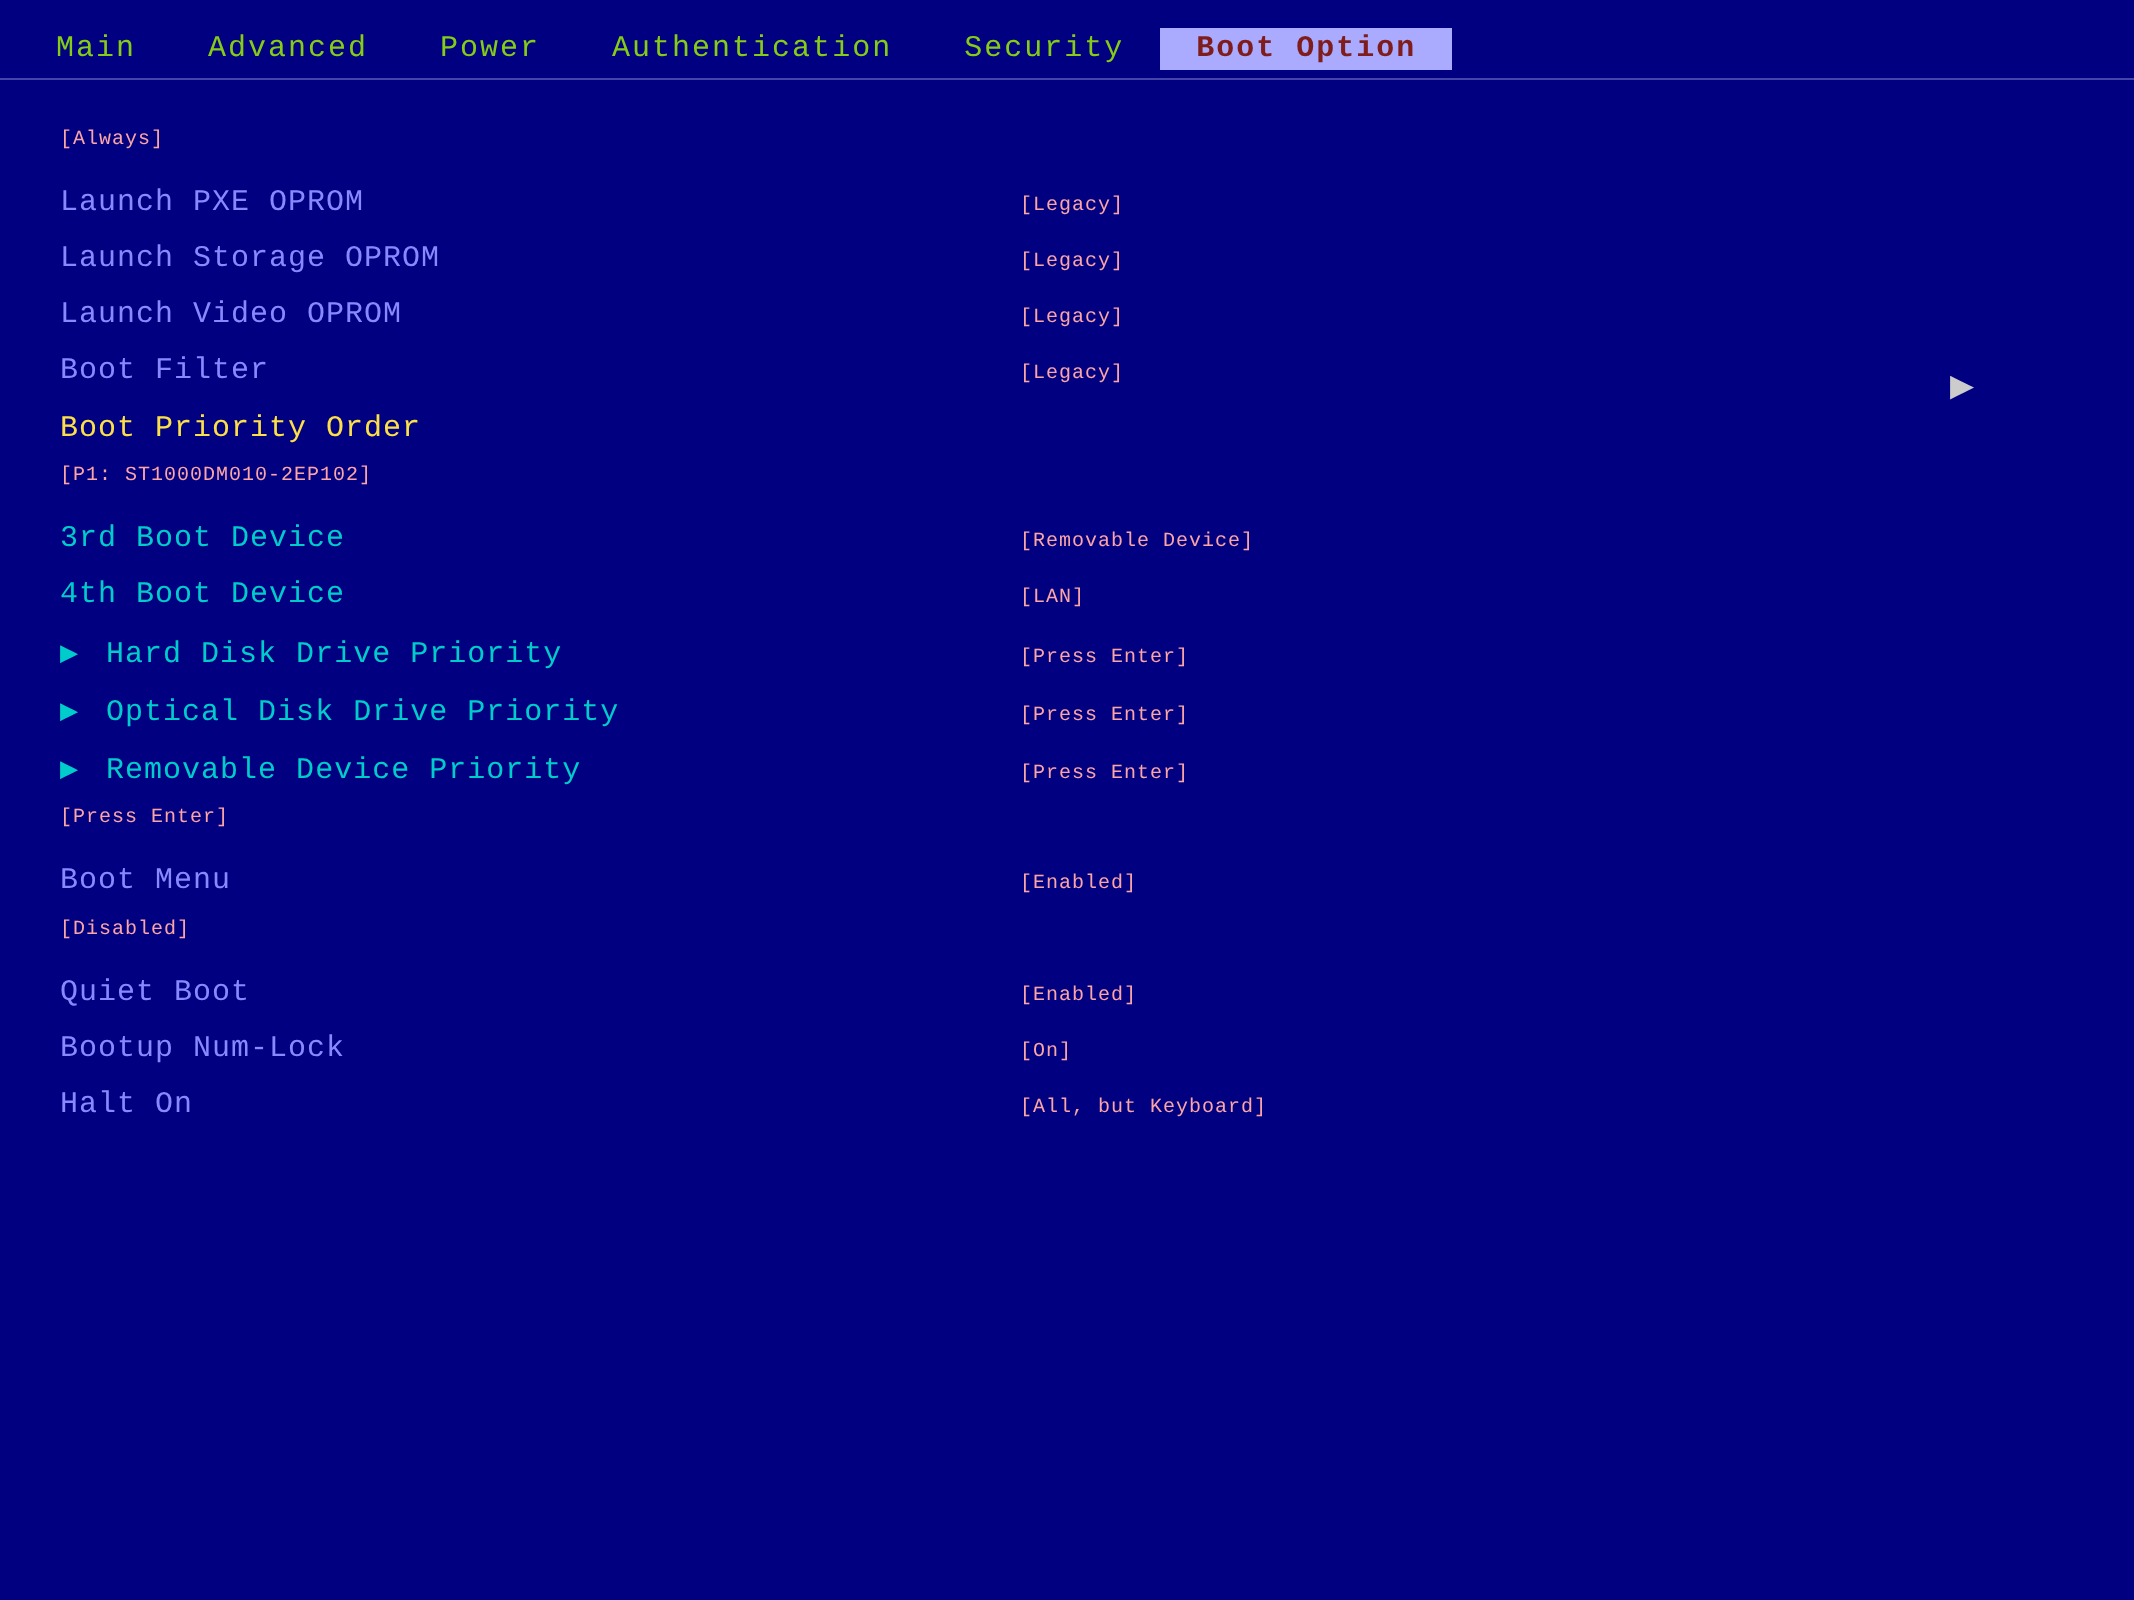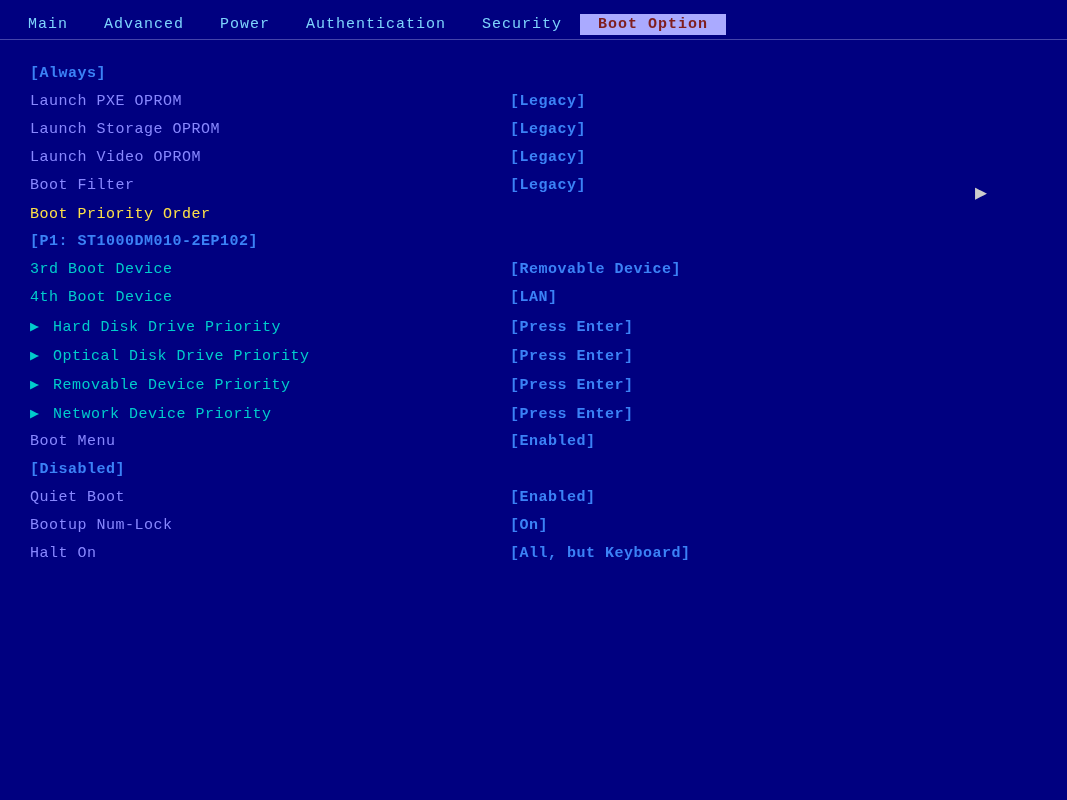--- a/index.html
+++ b/index.html
@@ -37,21 +37,21 @@
     .nav-bar {
       display: flex;
       flex-direction: row;
       background: #000080;
       padding: 4px 10px 4px 10px;
       gap: 0px;
       border-bottom: 1px solid #4444aa;
     }
 
     .nav-item {
-      color: #7dd3fc;
+      color: #84cc16;
       font-size: 15px;
       padding: 2px 18px;
       letter-spacing: 1px;
       cursor: pointer;
     }
 
     .nav-item.active {
       background: #aaaaff;
       color: #7f1d1d;
       font-weight: bold;
@@ -82,24 +82,23 @@
 
     .menu-label.cyan {
       color: #00cccc;
     }
 
     .menu-label.section-header {
       color: #fde047;
     }
 
     .menu-value {
-      font-size: 15px;
-      color: #3b82f6;
+      font-size: 10px;
+      color: #fca5a5;
       letter-spacing: 0.5px;
-      font-weight: bold;
     }
 
     .arrow-prefix {
       color: #00cccc;
       margin-right: 4px;
       font-size: 15px;
     }
 
     .cursor {
       position: absolute;
@@ -173,21 +172,20 @@
       </div>
       <div class="menu-row">
         <div class="menu-label cyan"><span class="arrow-prefix">▶ </span><span>Optical Disk Drive Priority</span></div>
         <div class="menu-value">[Press Enter]</div>
       </div>
       <div class="menu-row">
         <div class="menu-label cyan"><span class="arrow-prefix">▶ </span><span>Removable Device Priority</span></div>
         <div class="menu-value">[Press Enter]</div>
       </div>
       <div class="menu-row">
-        <div class="menu-label cyan"><span class="arrow-prefix">▶ </span><span>Network Device Priority</span></div>
         <div class="menu-value">[Press Enter]</div>
       </div>
       <div class="menu-row">
         <div class="menu-label"><span>Boot Menu</span></div>
         <div class="menu-value">[Enabled]</div>
       </div>
       <div class="menu-row">
         <div class="menu-value">[Disabled]</div>
       </div>
       <div class="menu-row">

